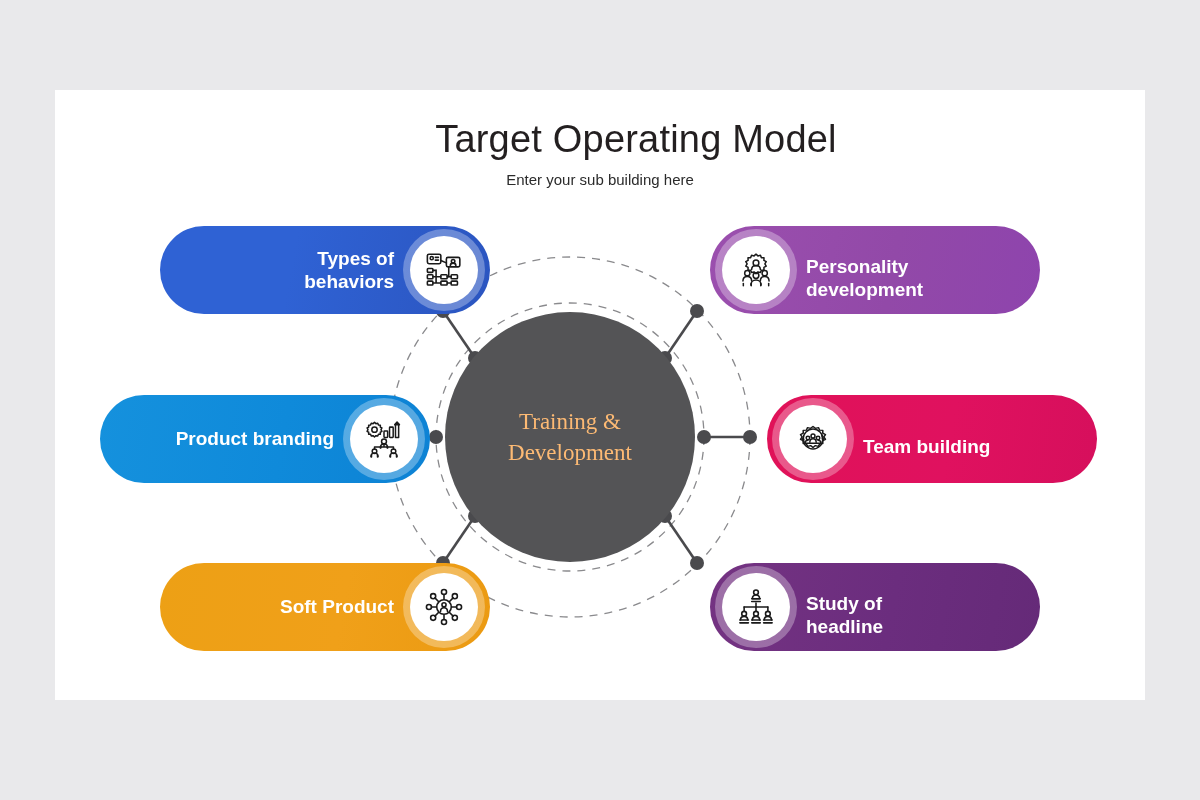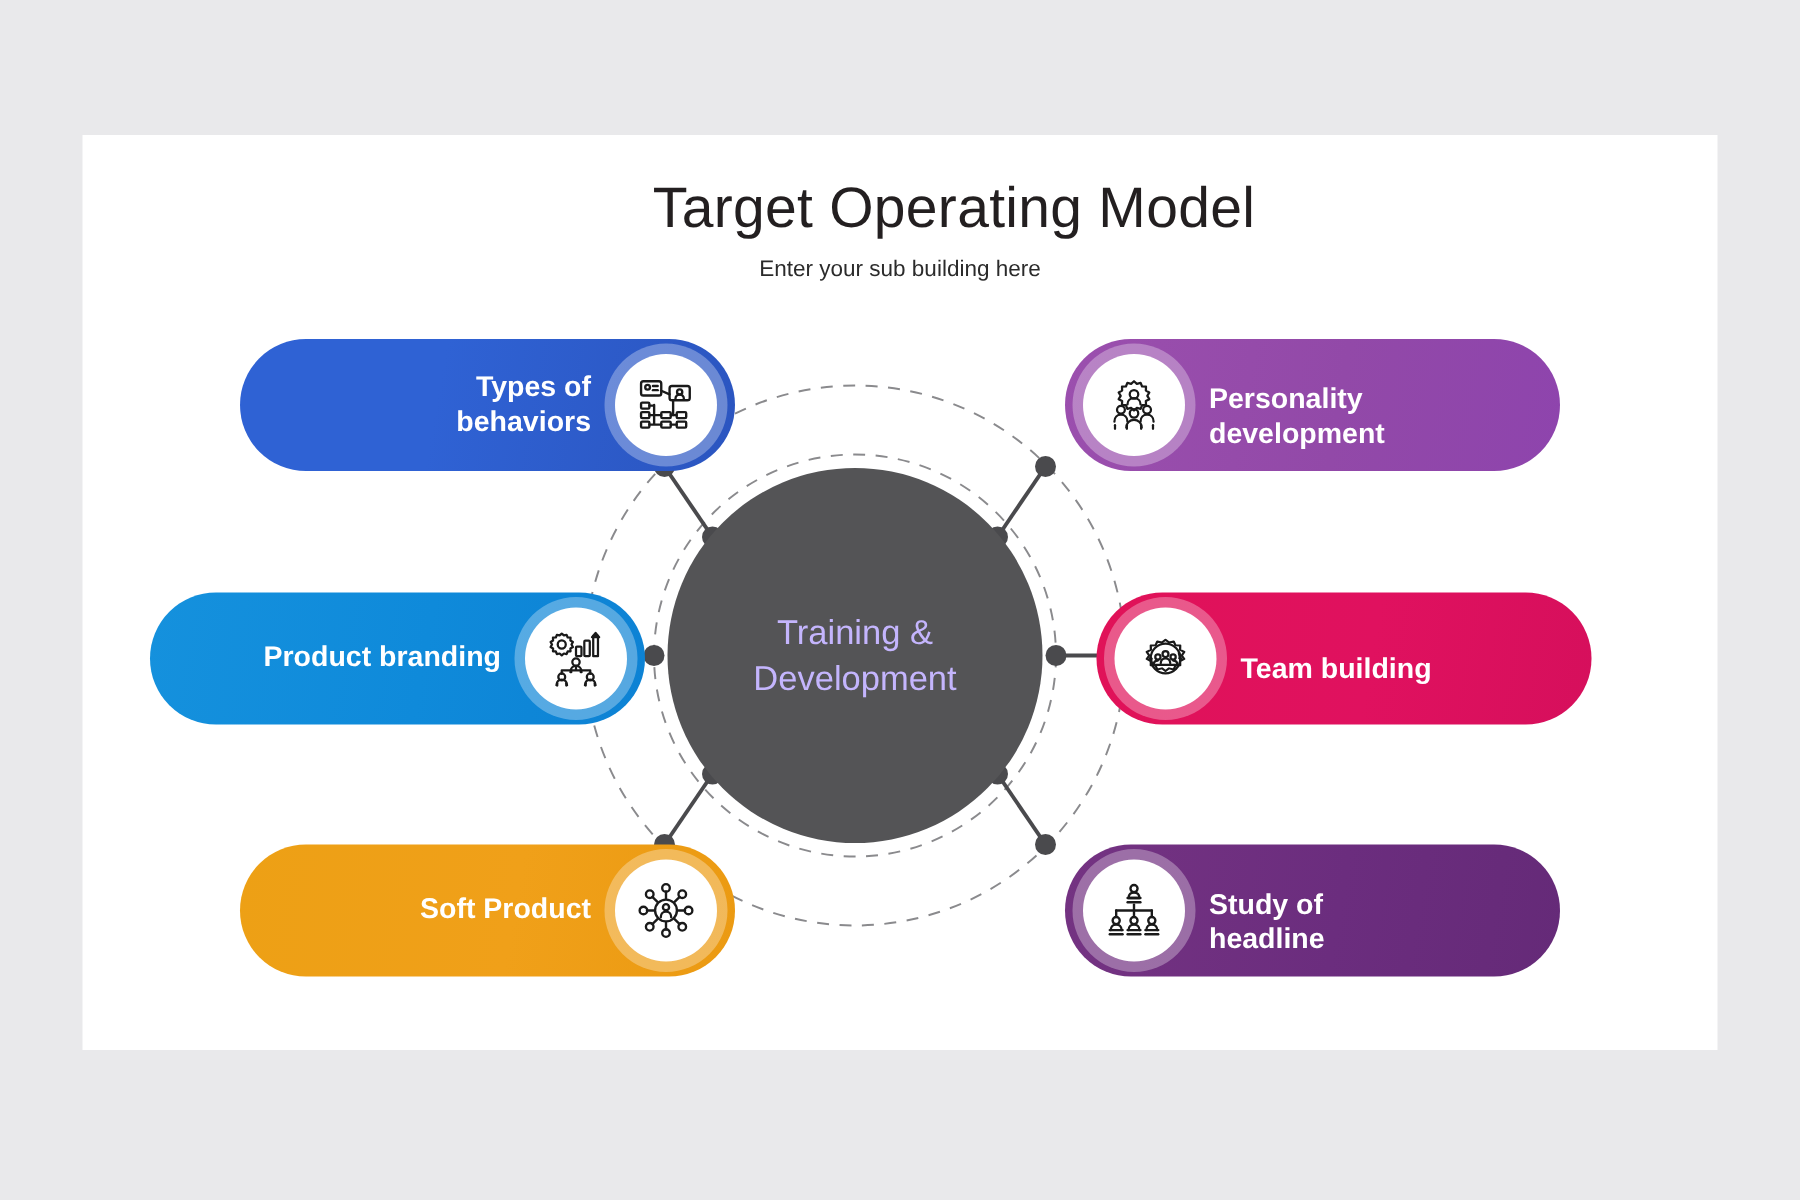--- a/index.html
+++ b/index.html
@@ -108,21 +108,21 @@
   }
   #pill-personality-development {
     left: 655px; top: 136px; width: 330px;
     background: linear-gradient(100deg, #9b4fae 0%, #9249a8 55%, #8e44ad 100%);
   }
   #pill-product-branding {
     left: 45px; top: 305px; width: 330px;
     background: linear-gradient(100deg, #1591dd 0%, #0f8ada 55%, #0d82d4 100%);
   }
   #pill-team-building {
-    left: 676px; top: 305px; width: 330px;
+    left: 712px; top: 305px; width: 330px;
     background: linear-gradient(100deg, #e01258 0%, #e0115f 55%, #d60f5c 100%);
   }
   #pill-soft-skills {
     left: 105px; top: 473px; width: 330px;
     background: linear-gradient(100deg, #eda015 0%, #f0a019 55%, #eb9a12 100%);
   }
   #pill-study-of-behaviors {
     left: 655px; top: 473px; width: 330px;
     background: linear-gradient(100deg, #743382 0%, #6b2d7e 55%, #652a78 100%);
   }
@@ -134,26 +134,27 @@
     top: 222px;
     width: 250px;
     height: 250px;
     border-radius: 50%;
     background: #545456;
     display: flex;
     align-items: center;
     justify-content: center;
   }
   #center-hub-label {
-    color: #c4b5fd;
+    color: #fdba74;
     font-size: 23px;
     font-weight: 400;
     line-height: 1.35;
     text-align: center;
     white-space: pre-line;
+    font-family: Liberation Serif, serif;
   }
 </style>
 </head>
 <body>
 
 <div id="slide-card">
 
   <div id="title">Target Operating Model</div>
   <div id="subtitle">Enter your sub building here</div>
 

